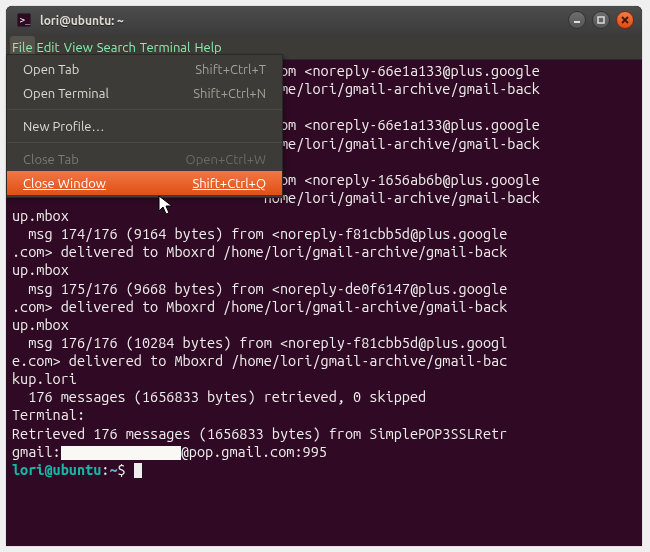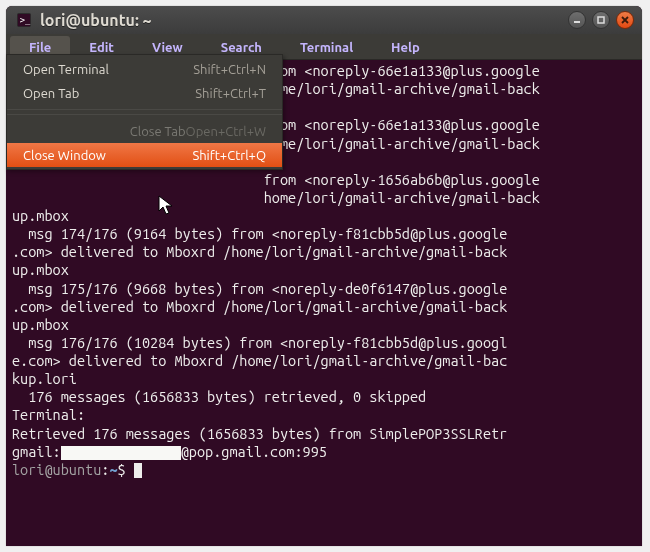--- a/index.html
+++ b/index.html
@@ -46,21 +46,21 @@
       justify-content: center;
     }
 
     .titlebar-icon svg {
       width: 14px;
       height: 14px;
     }
 
     .titlebar-title {
       color: #dfdbd2;
-      font-size: 16px;
+      font-size: 12px;
       font-weight: bold;
       text-shadow: 0 1px 0 #222;
     }
 
     .window-controls {
       position: absolute;
       right: 8px;
       top: 5px;
       display: flex;
       gap: 6px;
@@ -103,25 +103,24 @@
     .menubar {
       height: 26px;
       background: #3c3b37;
       display: flex;
       align-items: center;
       padding: 0 4px;
       border-bottom: 1px solid #2a2926;
     }
 
     .menu-item {
-      color: #c4b5fd;
+      color: #86efac;
       font-size: 13px;
-      padding: 4px 19px;
+      padding: 4px 2px;
       cursor: pointer;
-      font-weight: bold;
     }
 
     .menu-item.active {
       background: #55524c;
       border-radius: 3px 3px 0 0;
     }
 
     .terminal-content {
       font-family: "Ubuntu Mono", "DejaVu Sans Mono", monospace;
       font-size: 14.5px;
@@ -129,22 +128,22 @@
       padding: 2px 6px;
       line-height: 1.25;
       white-space: pre-wrap;
       word-break: break-all;
       background: #300a24;
       height: calc(100% - 54px);
       overflow: hidden;
     }
 
     .prompt-user {
-      color: #a3a3a3;
-      font-weight: normal;
+      color: #14b8a6;
+      font-weight: bold;
     }
 
     .prompt-path {
       color: #729fcf;
       font-weight: bold;
     }
 
     .cursor-block {
       display: inline-block;
       width: 8px;
@@ -180,26 +179,26 @@
       padding: 5px 16px;
       color: #dfdbd2;
       font-size: 13px;
       cursor: pointer;
       position: relative;
     }
 
     .dropdown-item.disabled {
       color: #7a7973;
       cursor: default;
-      justify-content: flex-end;
     }
 
     .dropdown-item.highlighted {
       background: linear-gradient(to bottom, #f07746, #e14f14);
       color: #ffffff;
+      text-decoration: underline;
     }
 
     .dropdown-item .shortcut {
       color: #a39f96;
       font-size: 13px;
     }
 
     .dropdown-item.highlighted .shortcut {
       color: #ffffff;
     }
@@ -289,28 +288,32 @@
 <span>kup.lori</span>
 <span>  176 messages (1656833 bytes) retrieved, 0 skipped</span>
 <span>Terminal:</span>
 <span>Retrieved 176 messages (1656833 bytes) from SimplePOP3SSLRetr</span>
 <span>gmail:</span><span class="redacted"></span><span>@pop.gmail.com:995</span>
 <span class="prompt-user">lori@ubuntu</span><span>:</span><span class="prompt-path">~</span><span>$ </span><span class="cursor-block"></span></div>
 </div>
 
 <div class="dropdown-menu">
   <div class="dropdown-item">
+    <span>Open Tab</span>
+    <span class="shortcut">Shift+Ctrl+T</span>
+  </div>
+  <div class="dropdown-item">
     <span>Open Terminal</span>
     <span class="shortcut">Shift+Ctrl+N</span>
   </div>
+  <div class="separator"></div>
   <div class="dropdown-item">
-    <span>Open Tab</span>
-    <span class="shortcut">Shift+Ctrl+T</span>
-  </div>
-  <div class="separator"></div>
+    <span>New Profile…</span>
+    <span class="shortcut"></span>
+  </div>
   <div class="separator"></div>
   <div class="dropdown-item disabled">
     <span>Close Tab</span>
     <span class="shortcut">Open+Ctrl+W</span>
   </div>
   <div class="dropdown-item highlighted">
     <span>Close Window</span>
     <span class="shortcut">Shift+Ctrl+Q</span>
   </div>
 </div>

